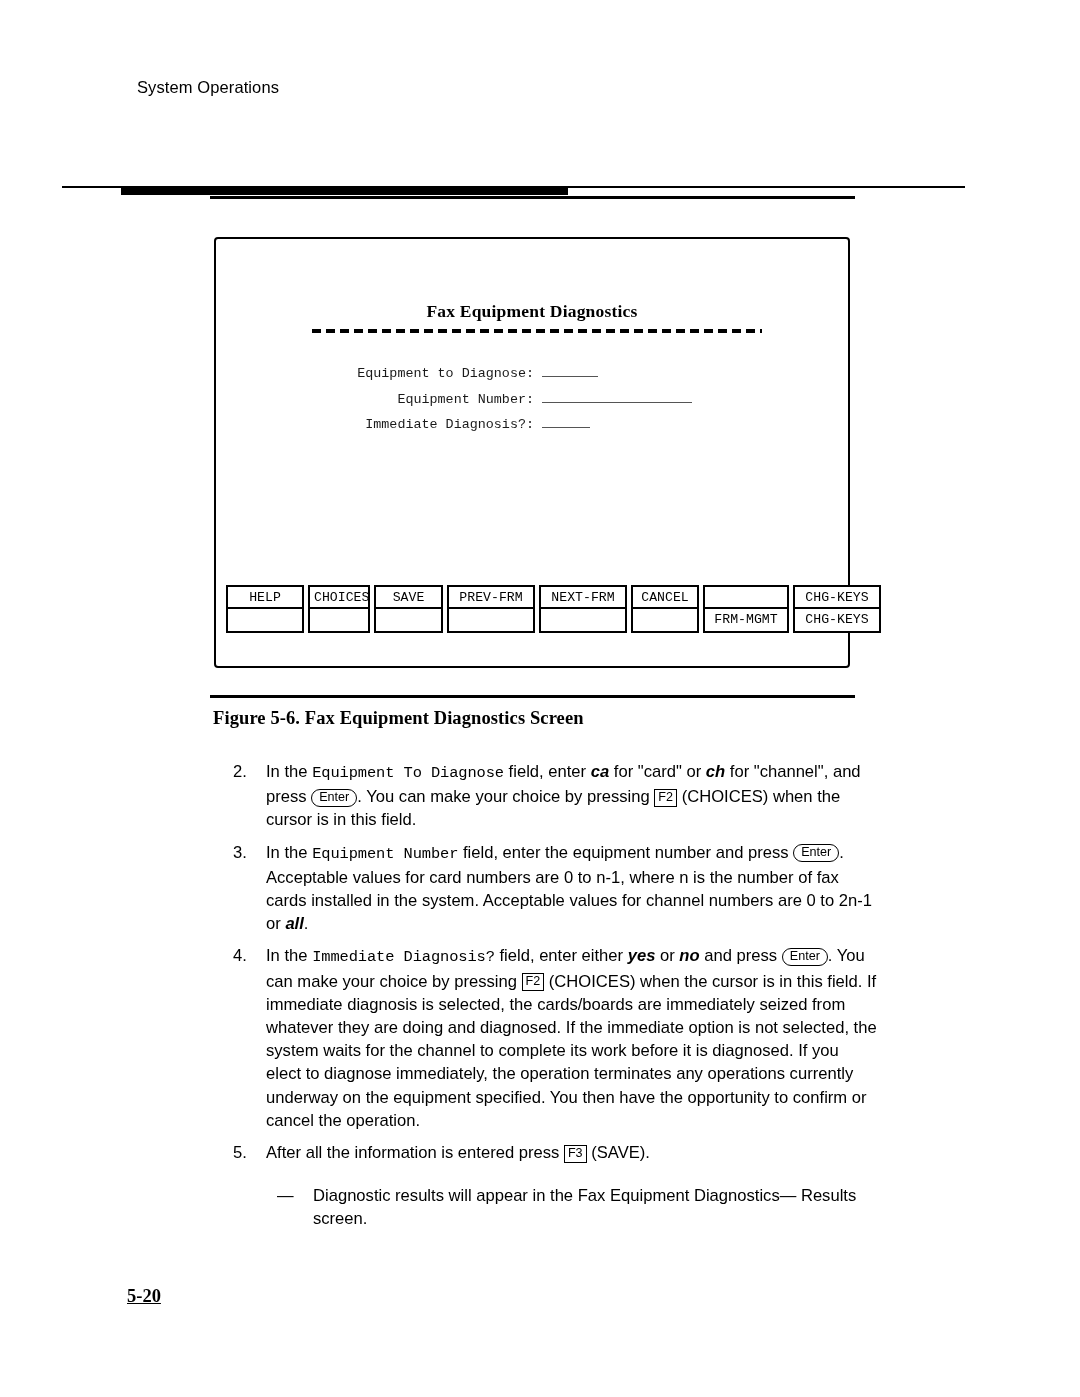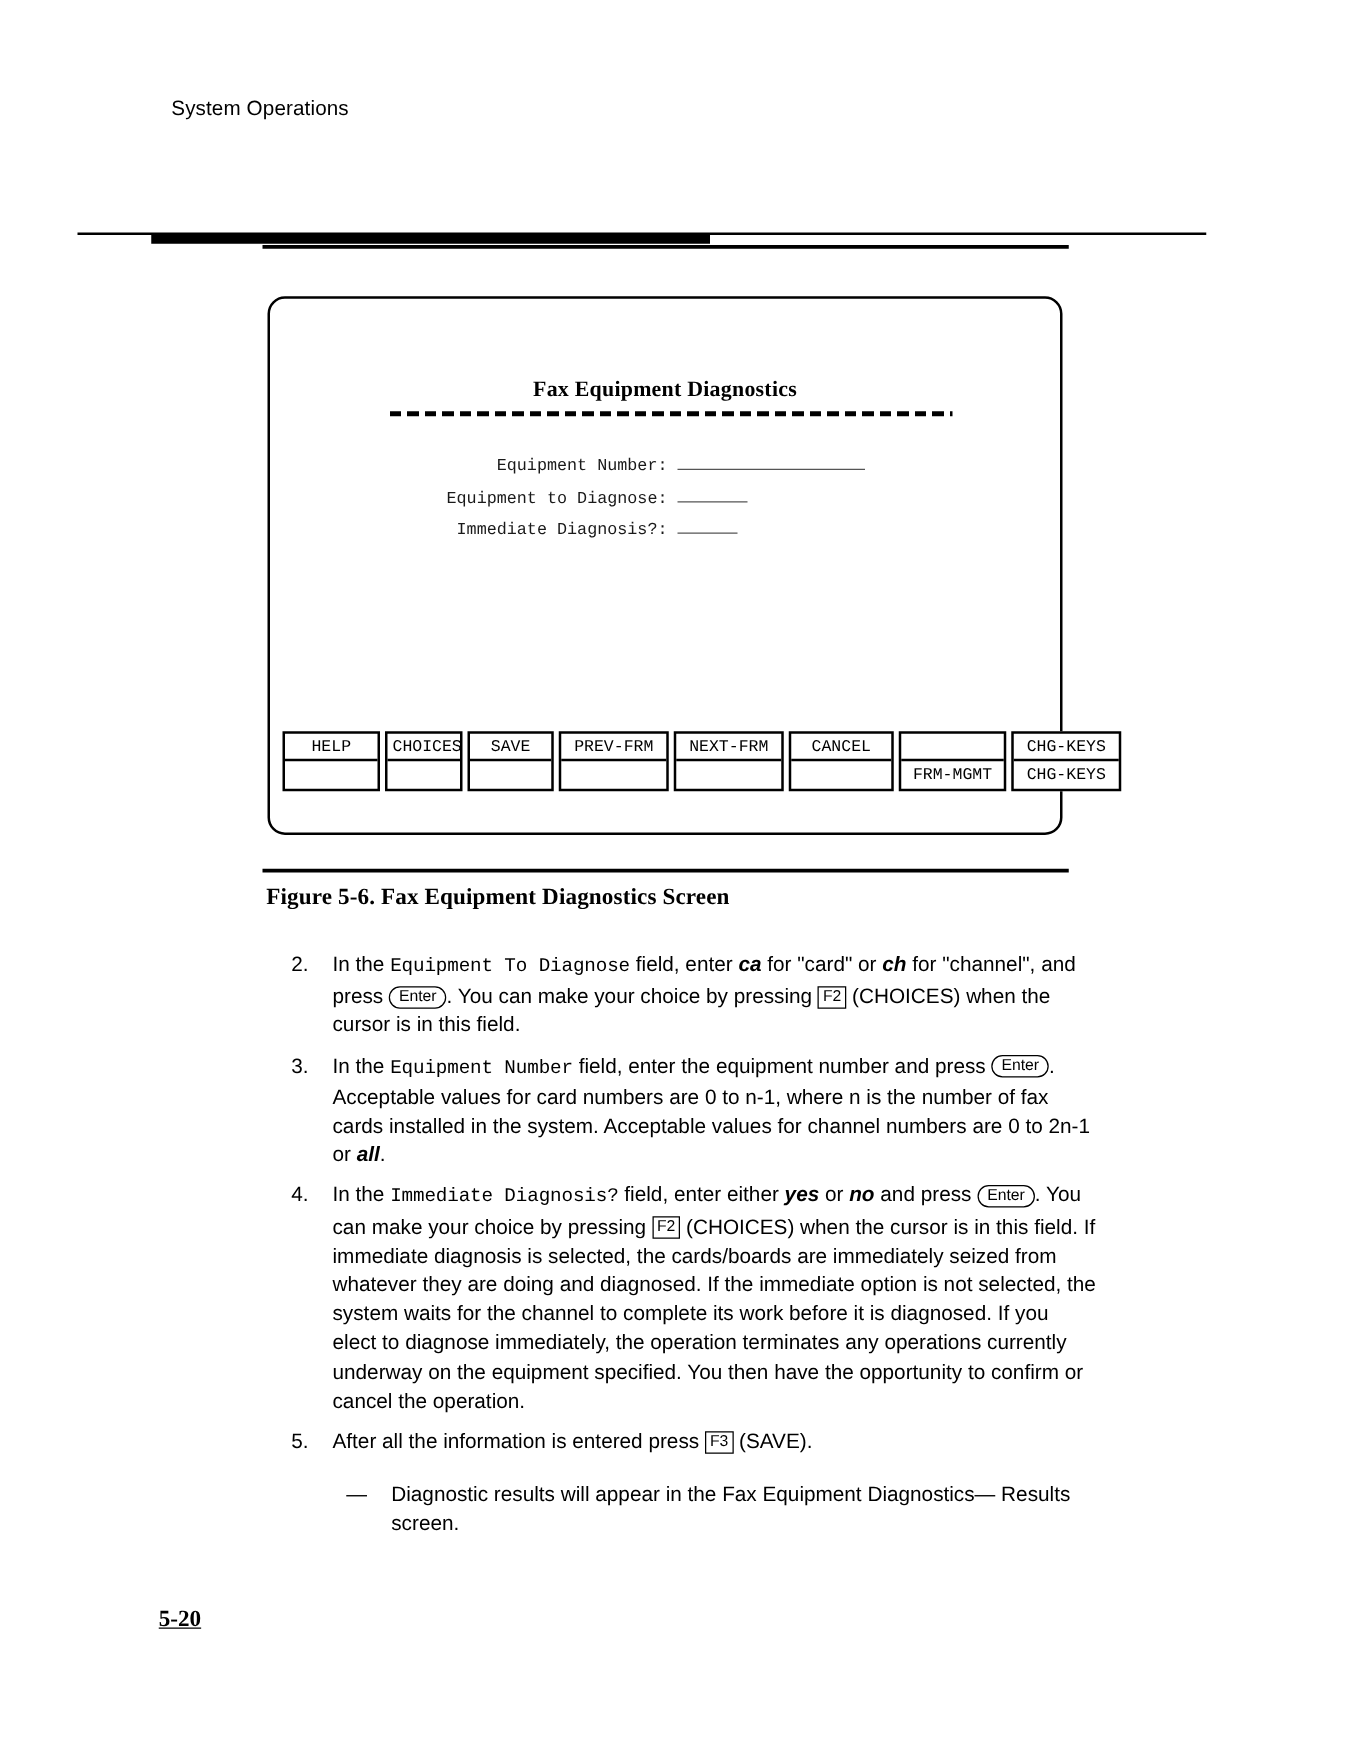--- a/index.html
+++ b/index.html
@@ -66,21 +66,21 @@
     background: #000;
   }
 
   .screen-box {
     position: absolute;
     left: 214px;
     top: 237px;
     width: 636px;
     height: 431px;
     border: 2.4px solid #000;
-    border-radius: 14px;
+    border-radius: 4px;
     box-sizing: border-box;
     background: #fff;
   }
 
   .screen-title {
     position: absolute;
     left: 0;
     top: 62px;
     width: 100%;
     text-align: center;
@@ -262,27 +262,27 @@
 <div class="fig-rule-top"></div>
 
 <div class="screen-box">
 
   <div class="screen-title">Fax Equipment Diagnostics</div>
   <div class="screen-dashed"></div>
 
   <div class="form-area">
 
     <div class="form-row">
+      <span class="form-label">Equipment to Diagnose:</span>
+      <span class="form-blank blank-s"></span>
+    </div>
+
+    <div class="form-row">
       <span class="form-label">Equipment Number:</span>
       <span class="form-blank blank-l"></span>
-    </div>
-
-    <div class="form-row">
-      <span class="form-label">Equipment to Diagnose:</span>
-      <span class="form-blank blank-s"></span>
     </div>
 
     <div class="form-row">
       <span class="form-label">Immediate Diagnosis?:</span>
       <span class="form-blank blank-m"></span>
     </div>
 
   </div>
 
   <div class="key-bar" id="key-bar">
@@ -299,21 +299,21 @@
         <div class="key-row"></div>
       </div>
       <div class="key-cell" style="width: 88px;">
         <div class="key-row top">PREV-FRM</div>
         <div class="key-row"></div>
       </div>
       <div class="key-cell" style="width: 88px;">
         <div class="key-row top">NEXT-FRM</div>
         <div class="key-row"></div>
       </div>
-      <div class="key-cell" style="width: 84px;">
+      <div class="key-cell" style="width: 68px;">
         <div class="key-row top">CANCEL</div>
         <div class="key-row"></div>
       </div>
       <div class="key-cell" style="width: 86px;">
         <div class="key-row top"></div>
         <div class="key-row">FRM-MGMT</div>
       </div>
       <div class="key-cell" style="width: 88px;">
         <div class="key-row top">CHG-KEYS</div>
         <div class="key-row">CHG-KEYS</div>

